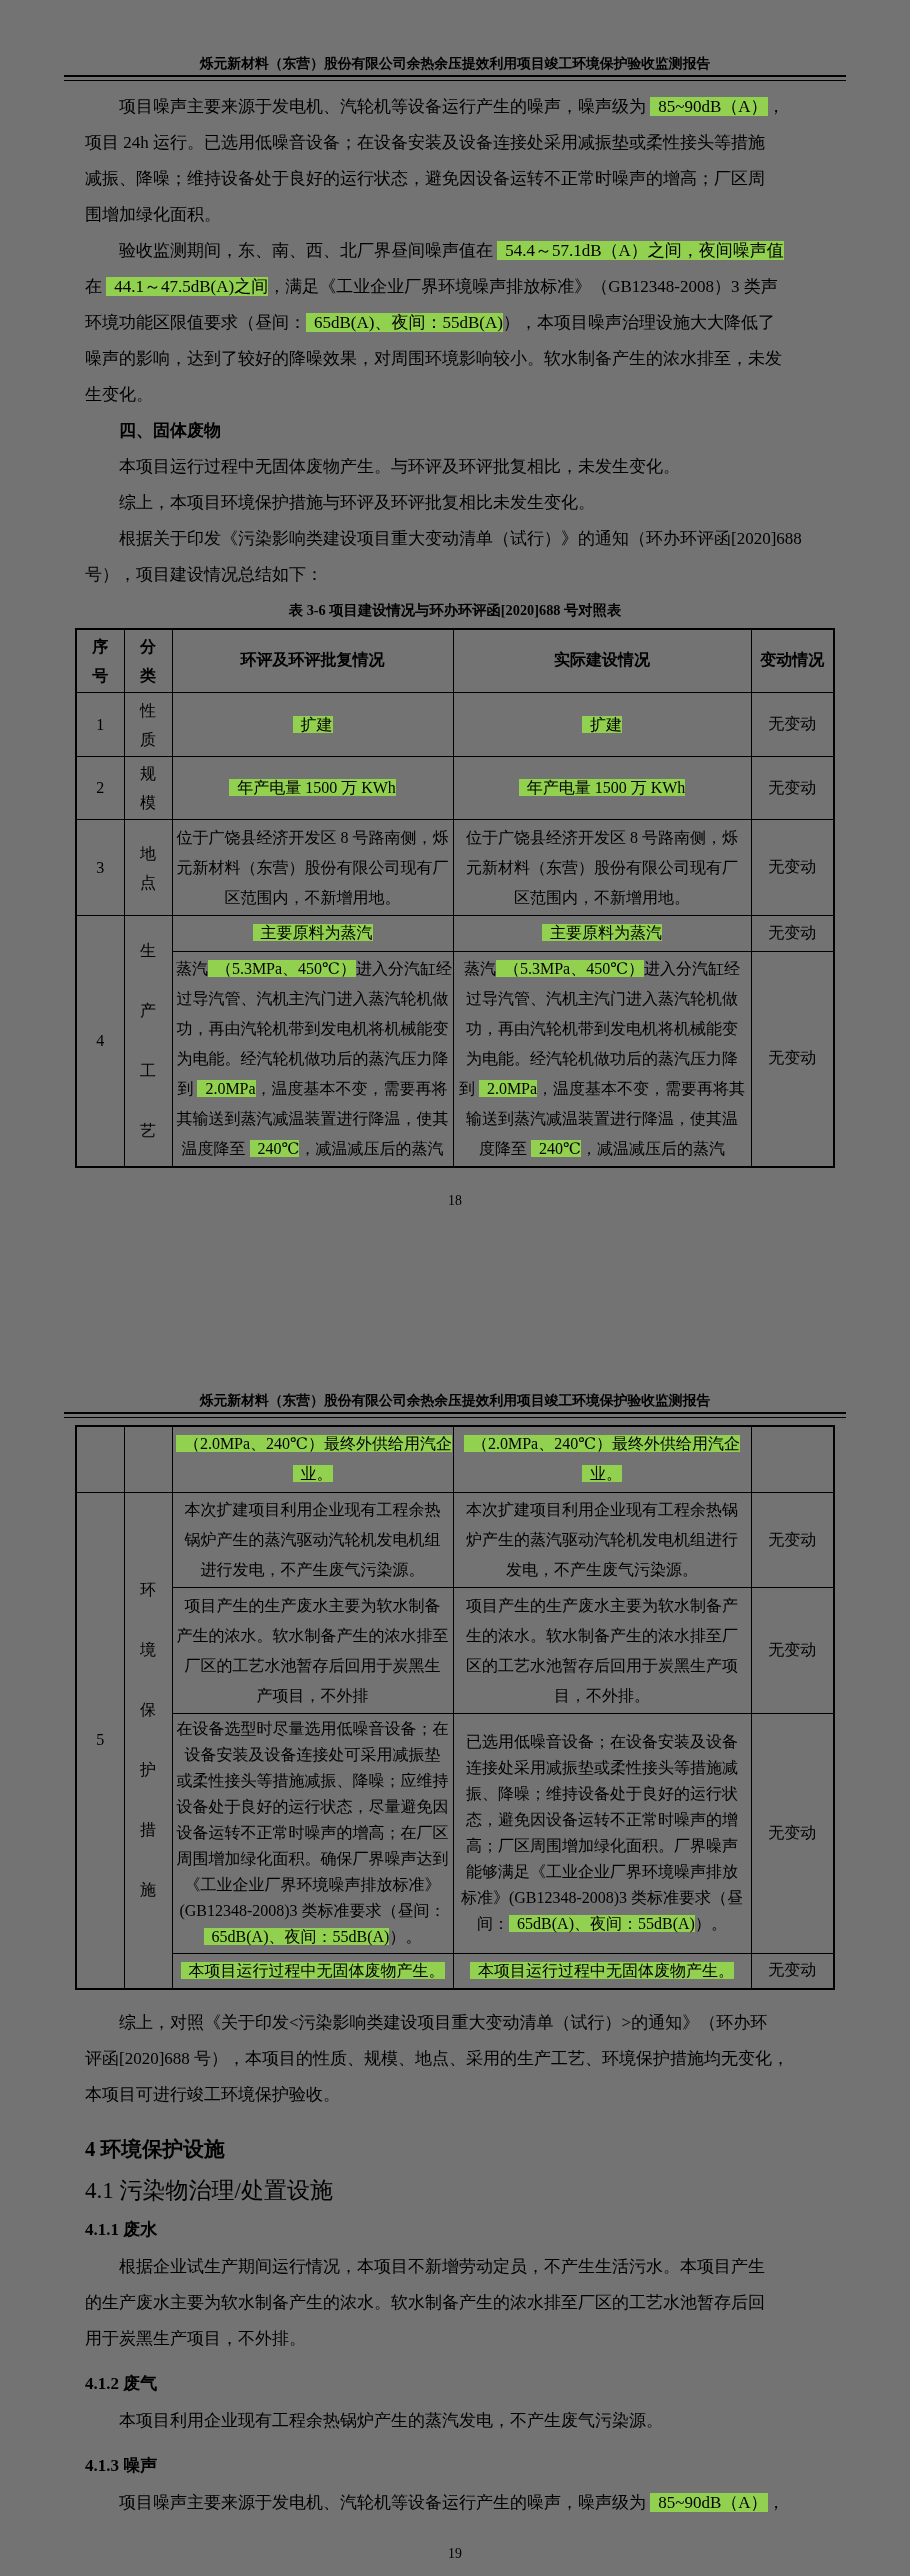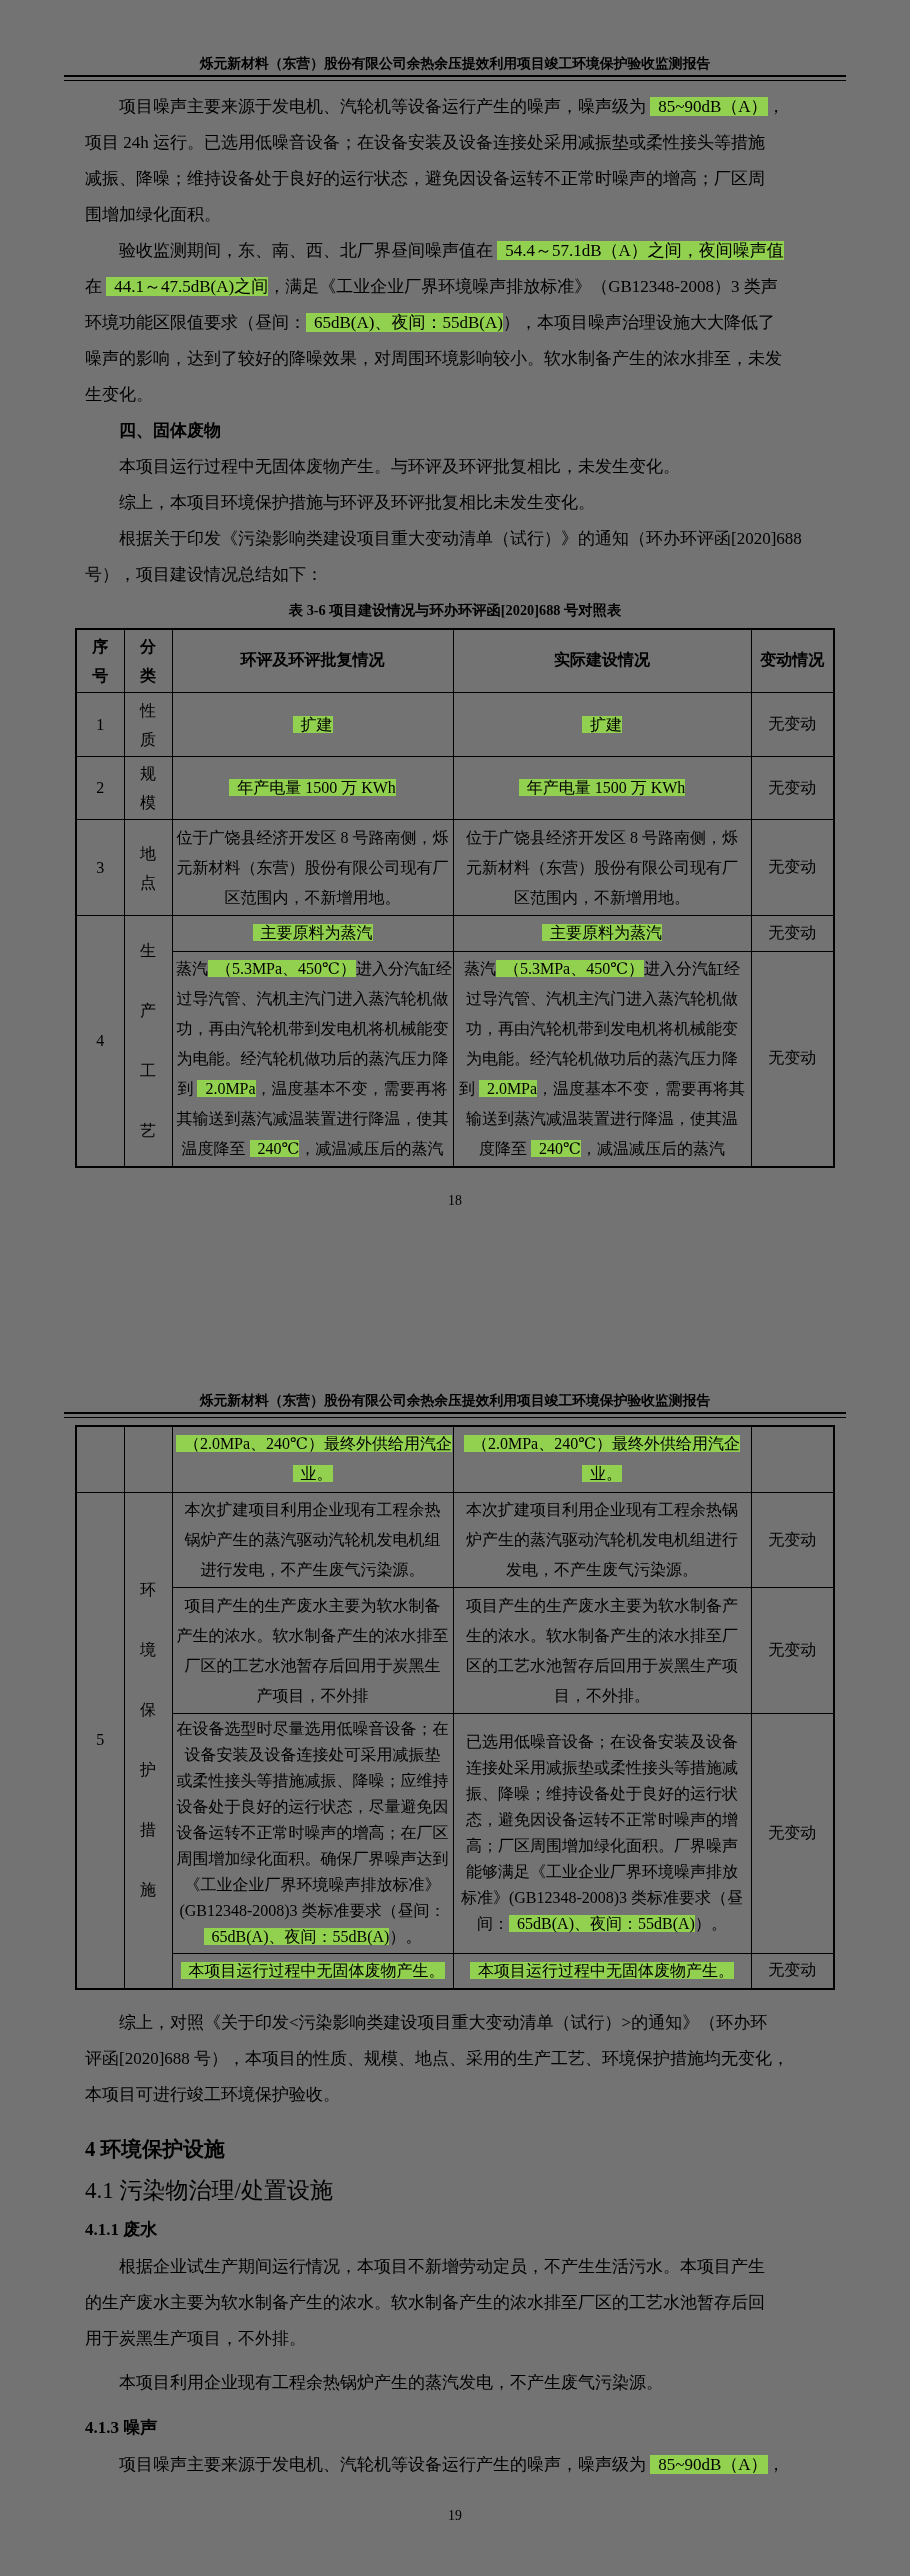--- a/index.html
+++ b/index.html
@@ -281,20 +281,21 @@
     <div class="h-sml">4.1.1 废水</div>
 
     <div class="text-block">
       <div>
           <div class="line indent"><span>根据企业试生产期间运行情况，本项目不新增劳动定员，不产生生活污水。本项目产生</span></div>
           <div class="line"><span>的生产废水主要为软水制备产生的浓水。软水制备产生的浓水排至厂区的工艺水池暂存后回</span></div>
           <div class="line"><span>用于炭黑生产项目，不外排。</span></div>
         </div>
     </div>
 
+    <div class="h-sml">4.1.2 废气</div>
     <div class="text-block">
       <div>
           <div class="line indent"><span>本项目利用企业现有工程余热锅炉产生的蒸汽发电，不产生废气污染源。</span></div>
         </div>
     </div>
 
     <div class="h-sml">4.1.3 噪声</div>
     <div class="text-block">
       <div>
           <div class="line indent"><span>项目噪声主要来源于发电机、汽轮机等设备运行产生的噪声，噪声级为 </span><span class="hl">85~90dB（A）</span><span>，</span></div>

